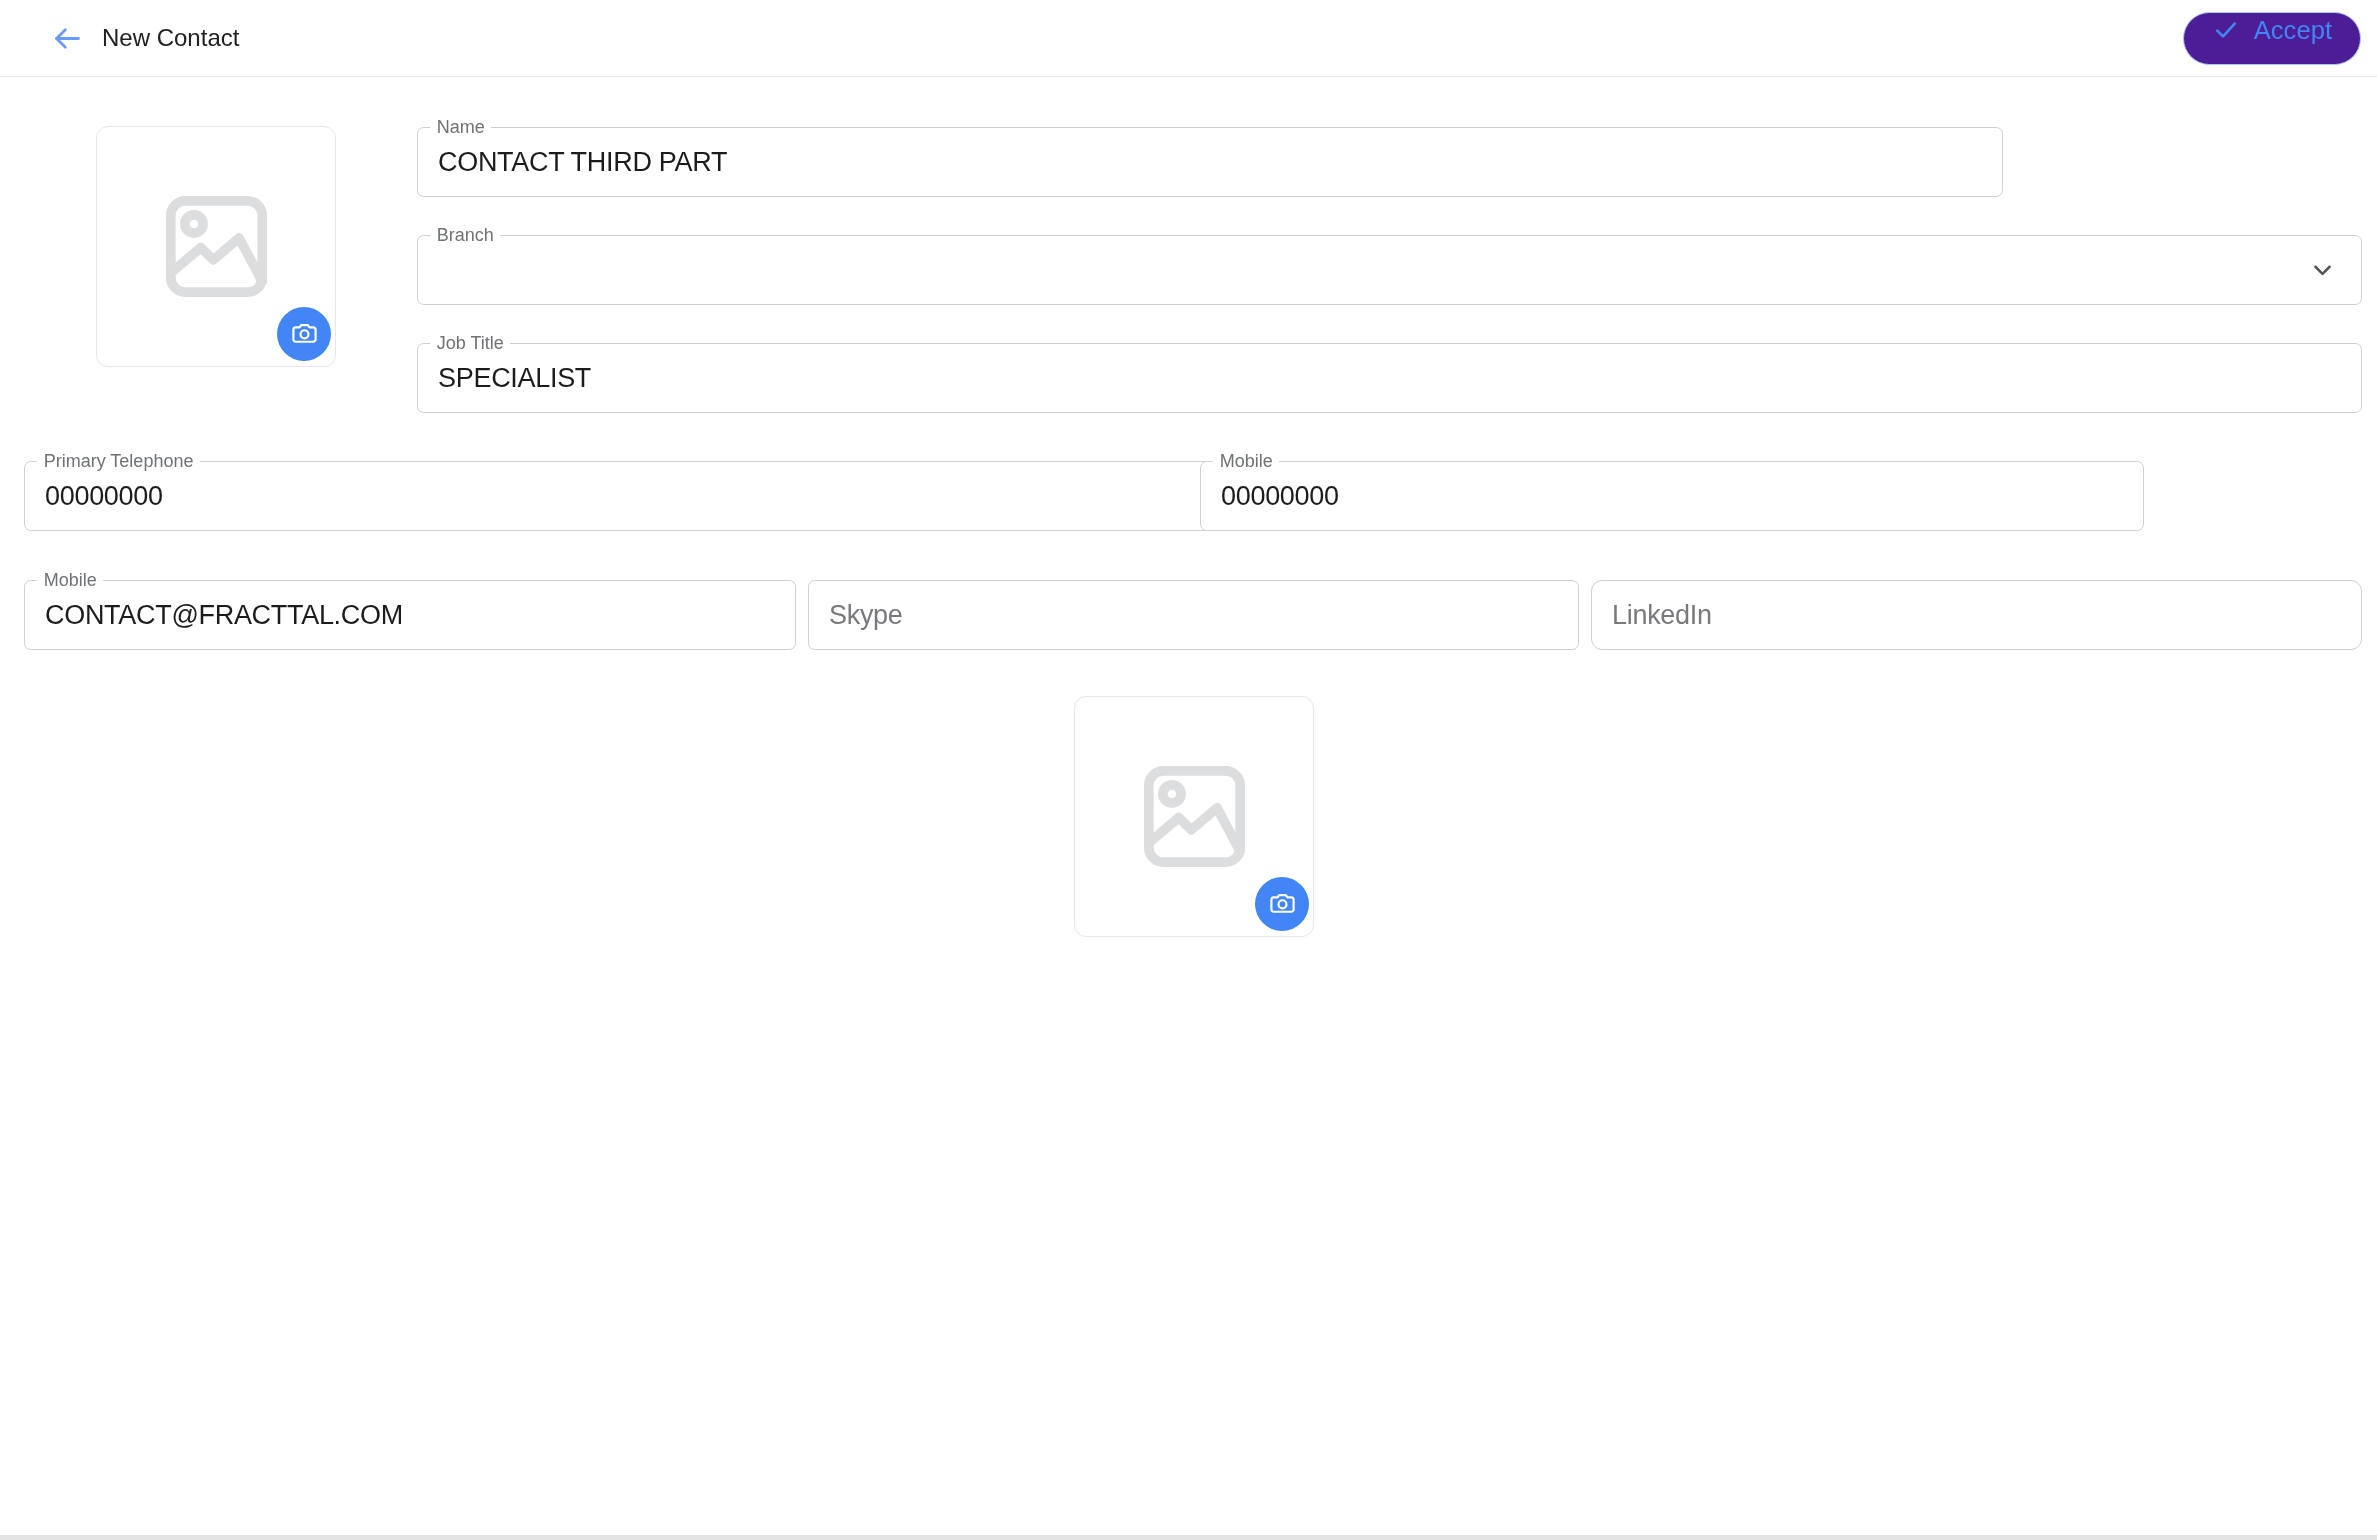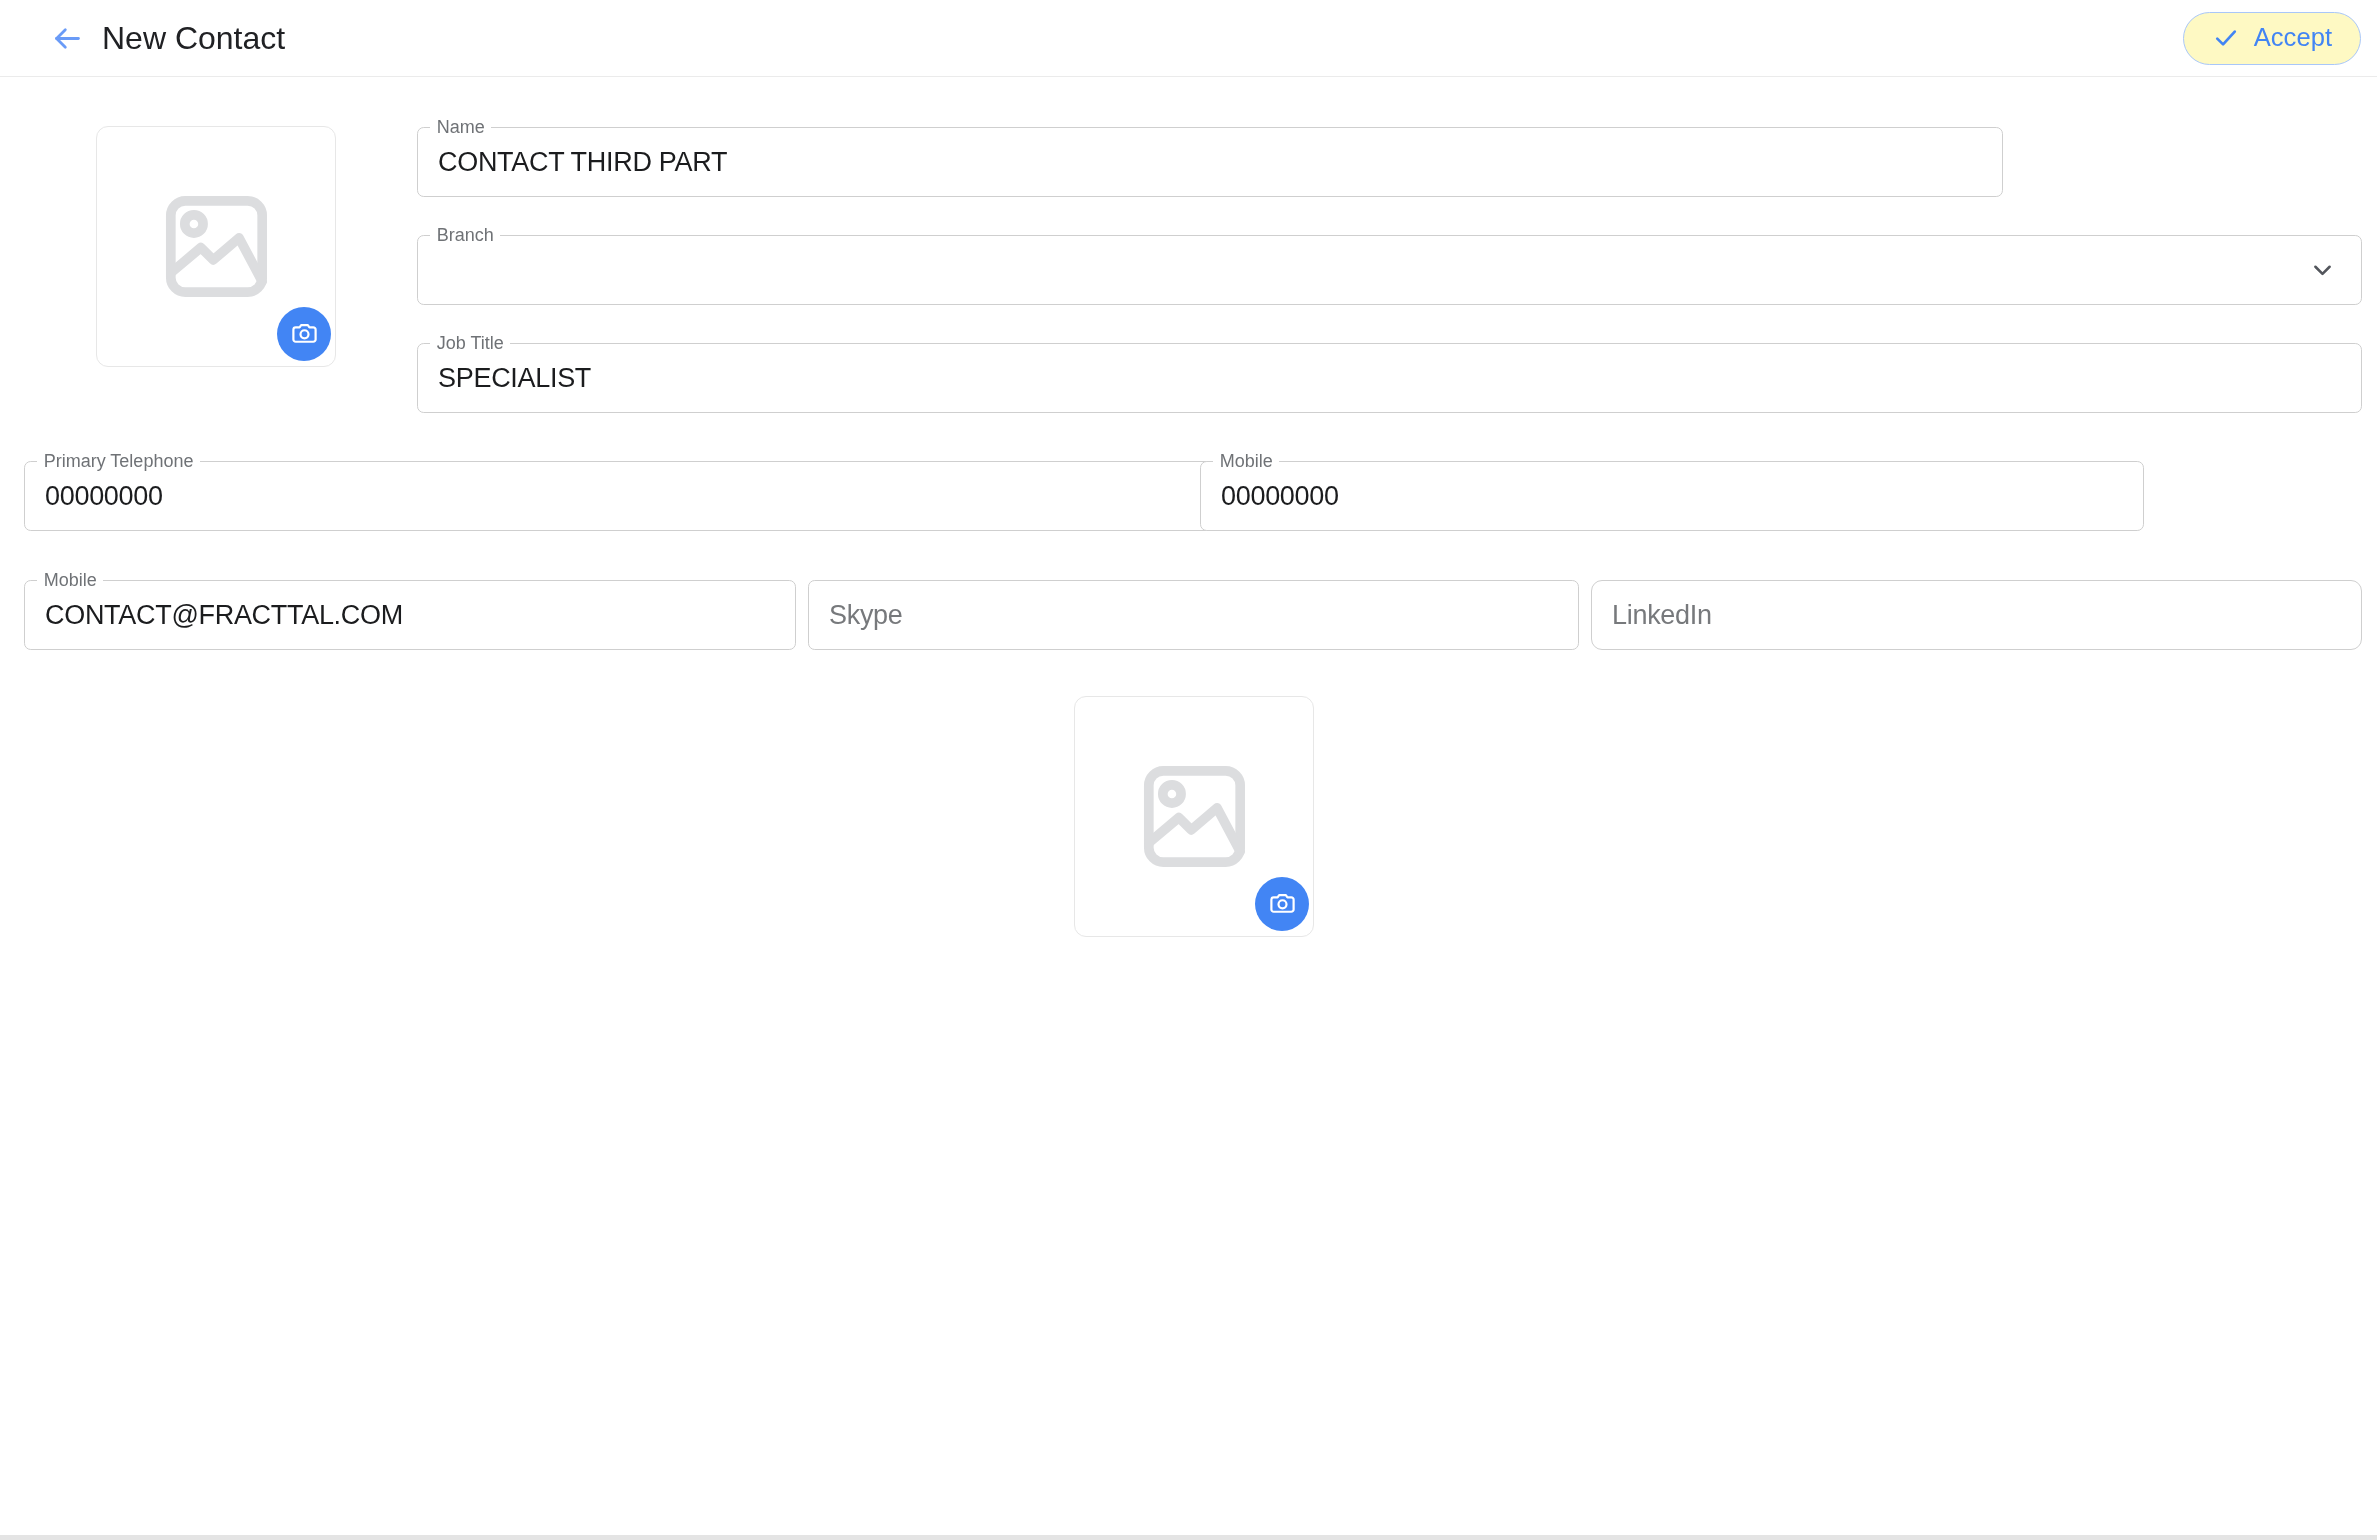--- a/index.html
+++ b/index.html
@@ -30,27 +30,27 @@
     background:#fff;border-bottom:1.3px solid var(--divider);
     padding:0 16px 0 48px;
   }
   .back-btn{
     width:38px;height:38px;border:none;background:transparent;cursor:pointer;
     display:flex;align-items:center;justify-content:center;flex:0 0 auto;
   }
   .back-btn svg{width:35px;height:35px;stroke:var(--arrow-blue);}
   .page-title{
     margin-left:16px;
-    font-size:32px;font-weight:500;color:#202124;letter-spacing:0;
+    font-size:24px;font-weight:500;color:#202124;letter-spacing:0;
   }
   .accept-btn{
     margin-left:auto;
-    height:53px;padding:12px 28px;
-    display:inline-flex;align-items:flex-end;gap:13.5px;
-    background:#fef9c3;border:1.3px solid var(--accent-border);border-radius:27px;
+    height:53px;padding:3px 28px;
+    display:inline-flex;align-items:flex-start;gap:13.5px;
+    background:#4c1d95;border:1.3px solid var(--accent-border);border-radius:27px;
     color:var(--accent);font-size:25.6px;font-family:inherit;cursor:pointer;
   }
   .accept-btn svg{width:28px;height:28px;stroke:var(--accent);}
   
   .photo-card{
     position:absolute;width:240px;height:241px;
     border:1.3px solid var(--card-border);border-radius:12px;background:#fff;
     display:flex;align-items:center;justify-content:center;
     cursor:pointer;
   }

